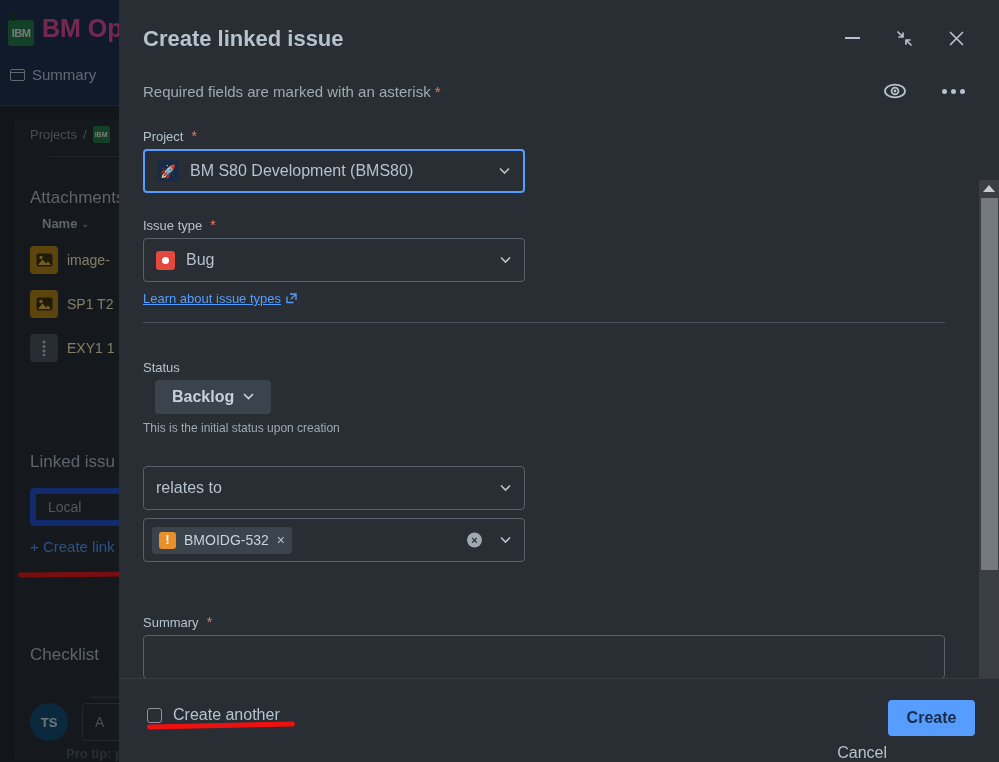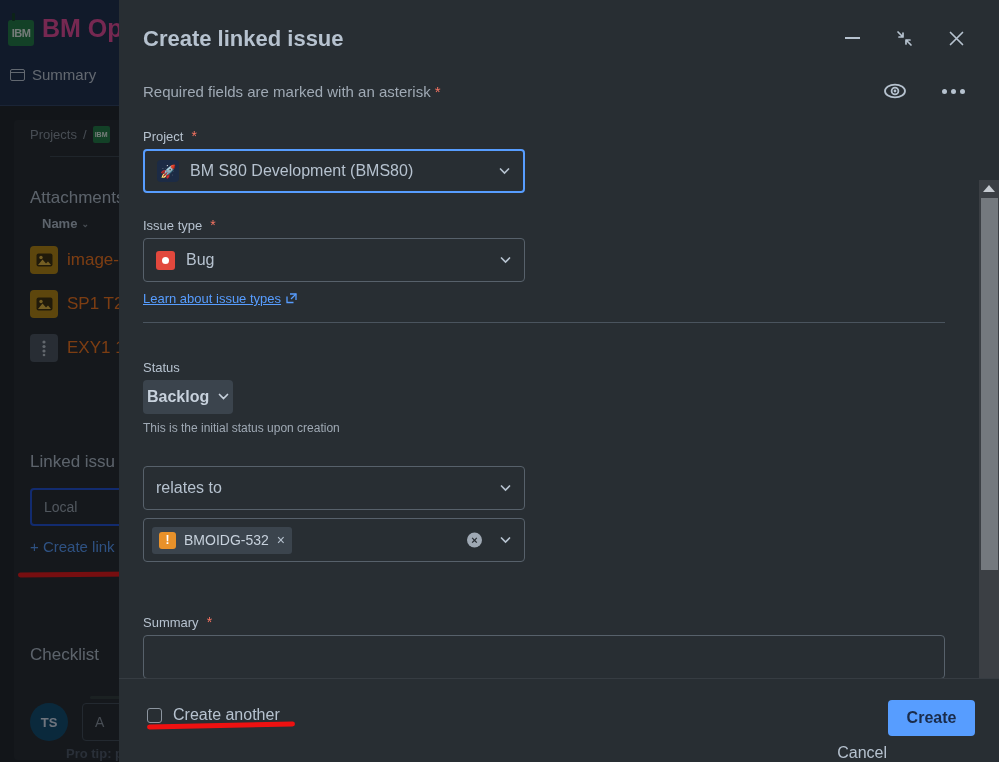--- a/index.html
+++ b/index.html
@@ -75,34 +75,34 @@
   .bg-col-header {
     position: absolute; left: 28px; top: 96px;
     font-size: 13px; font-weight: bold; color: #b6c2cf;
     display: flex; align-items: center; gap: 4px; white-space: nowrap;
   }
   .sort-caret { font-size: 9px; color: #8c959f; }
 
   .bg-file-row {
     position: absolute; left: 16px;
     display: flex; align-items: center; gap: 9px;
-    font-size: 17px; color: #f97316; white-space: nowrap; text-align: right;
+    font-size: 14px; color: #fef9c3; white-space: nowrap; text-align: right;
   }
   .file-ico {
     width: 28px; height: 28px; border-radius: 4px; flex: none;
     display: flex; align-items: center; justify-content: center;
   }
   .file-ico.img { background: #b8860b; }
   .file-ico.doc { background: #49525c; }
 
   .bg-linked-label { position: absolute; left: 16px; top: 332px; }
   .bg-local-tab {
     position: absolute; left: 16px; top: 368px;
     width: 118px; height: 38px;
-    border: 2px solid #1d4ed8; border-radius: 4px;
+    border: 6px solid #1d4ed8; border-radius: 4px;
     display: flex; align-items: center; padding-left: 12px;
     font-size: 14px; color: #9fa9b4;
   }
   .bg-create-link {
     position: absolute; left: 16px; top: 418px;
     font-size: 15px; color: #579dff;
     display: flex; align-items: center; gap: 6px; white-space: nowrap;
   }
   .bg-checklist { position: absolute; left: 16px; top: 525px; }
   .bg-divider2 {
@@ -212,22 +212,22 @@
     font-size: 13px; color: #579dff; text-decoration: underline;
     display: inline-flex; align-items: center; gap: 5px;
   }
 
   .hr-sep {
     position: absolute; left: 24px; width: 802px; height: 1px; background: #4a545e;
   }
 
   .status-lozenge {
     height: 34px; background: #3b444d; border-radius: 4px;
-    display: inline-flex; align-items: center; gap: 9px; padding: 0 4px;
-    font-size: 16px; font-weight: bold; color: #c7d1dc;
+    display: inline-flex; align-items: center; gap: 9px; padding: 0 17px;
+    font-size: 16px; font-weight: bold; color: #c7d1dc; margin-left: 12px;
   }
   .helper {
     font-size: 12px; color: #9fa9b4; margin-top: 7px;
   }
 
   .chip-field {
     width: 382px; height: 44px;
     border: 1px solid #57616b; border-radius: 4px; position: relative;
     display: flex; align-items: center; padding-left: 8px; gap: 8px;
   }

